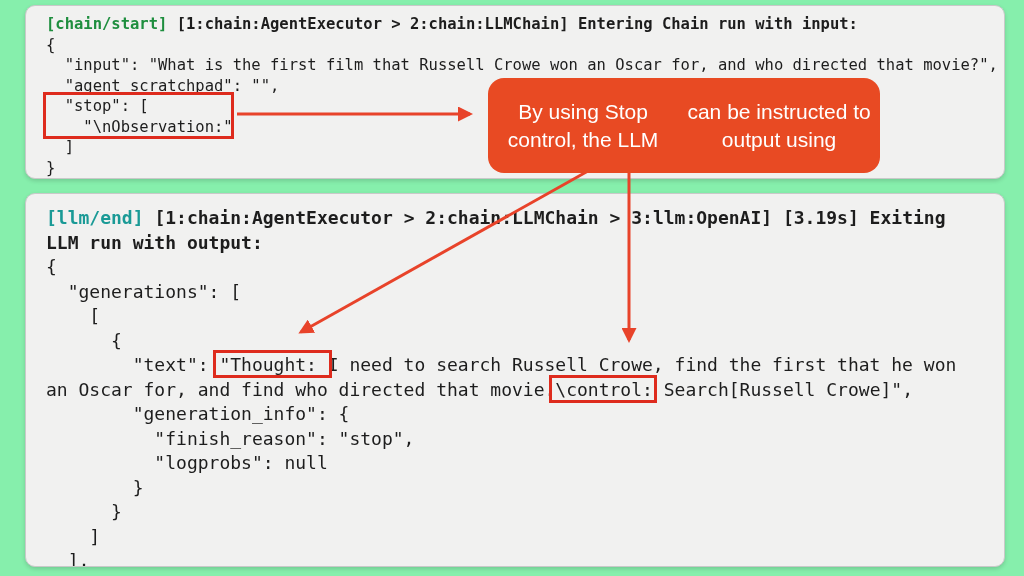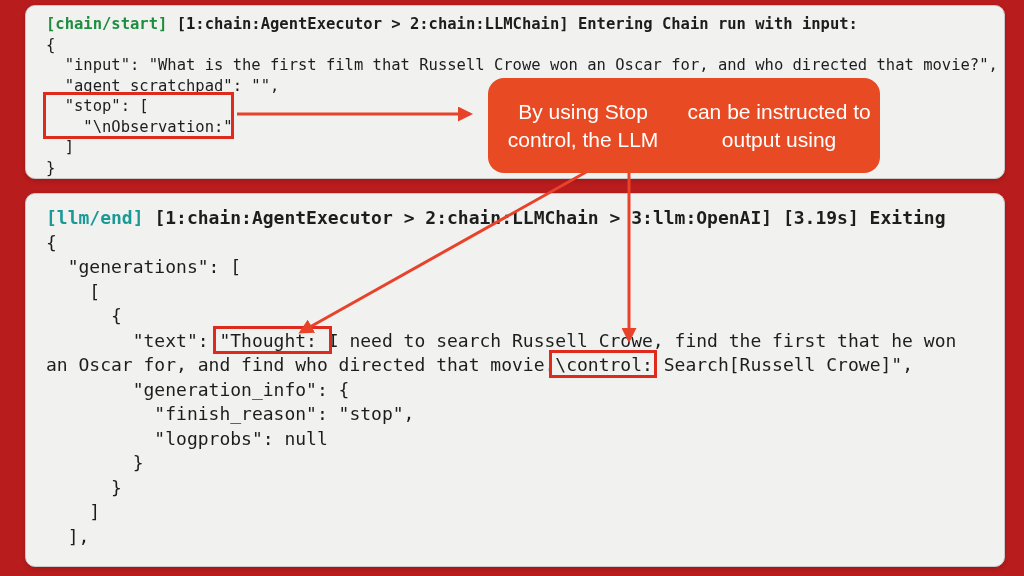--- a/index.html
+++ b/index.html
@@ -1,17 +1,17 @@
 <!DOCTYPE html>
 <html><head>
 <meta charset="utf-8">
 <style>
   * { margin:0; padding:0; box-sizing:border-box; }
   html,body { width:1024px; height:576px; background:#ffffff; overflow:hidden; }
-  .page { position:relative; width:1024px; height:576px; background:#b91c1c;
+  .page { position:relative; width:1024px; height:576px; background:#86efac;
           font-family:"DejaVu Sans Mono","Liberation Mono",monospace;padding-left:8px; }
 
   .panel { position:absolute; left:25px; width:980px; background:#f1f1f0;
            border:1px solid #c9c9c9; border-radius:10px;
            box-shadow:0 2px 4px rgba(0,0,0,0.15); overflow:hidden; z-index:1; }
   .panel.top    { top:5px;   height:174px; padding:8px 6px 0 20px;
                   font-size:15.5px; line-height:20.5px; }
   .panel.bottom { top:193px; height:374px; padding:12px 6px 0 20px;
                   font-size:18px;   line-height:24.5px; }
 
@@ -50,20 +50,21 @@
     <div class="line">  "agent_scratchpad": "",</div>
     <div class="line">  "stop": [</div>
     <div class="line">    "\nObservation:"</div>
     <div class="line">  ]</div>
     <div class="line">}</div>
     <div class="stop-box"></div>
   </section>
 
   <section class="panel bottom">
     <div class="line hdr"><span class="tag-teal">[llm/end]</span><span> [1:chain:AgentExecutor &gt; 2:chain:LLMChain &gt; 3:llm:OpenAI] [3.19s] Exiting</span></div>
+    <div class="line hdr">LLM run with output:</div>
     <div class="line">{</div>
     <div class="line">  "generations": [</div>
     <div class="line">    [</div>
     <div class="line">      {</div>
     <div class="line"><span>        "text": </span><span class="hl">"Thought: </span><span>I need to search Russell Crowe, find the first that he won</span></div>
     <div class="line"><span>an Oscar for, and find who directed that movie.</span><span class="hl">\control:</span><span> Search[Russell Crowe]",</span></div>
     <div class="line">        "generation_info": {</div>
     <div class="line">          "finish_reason": "stop",</div>
     <div class="line">          "logprobs": null</div>
     <div class="line">        }</div>

